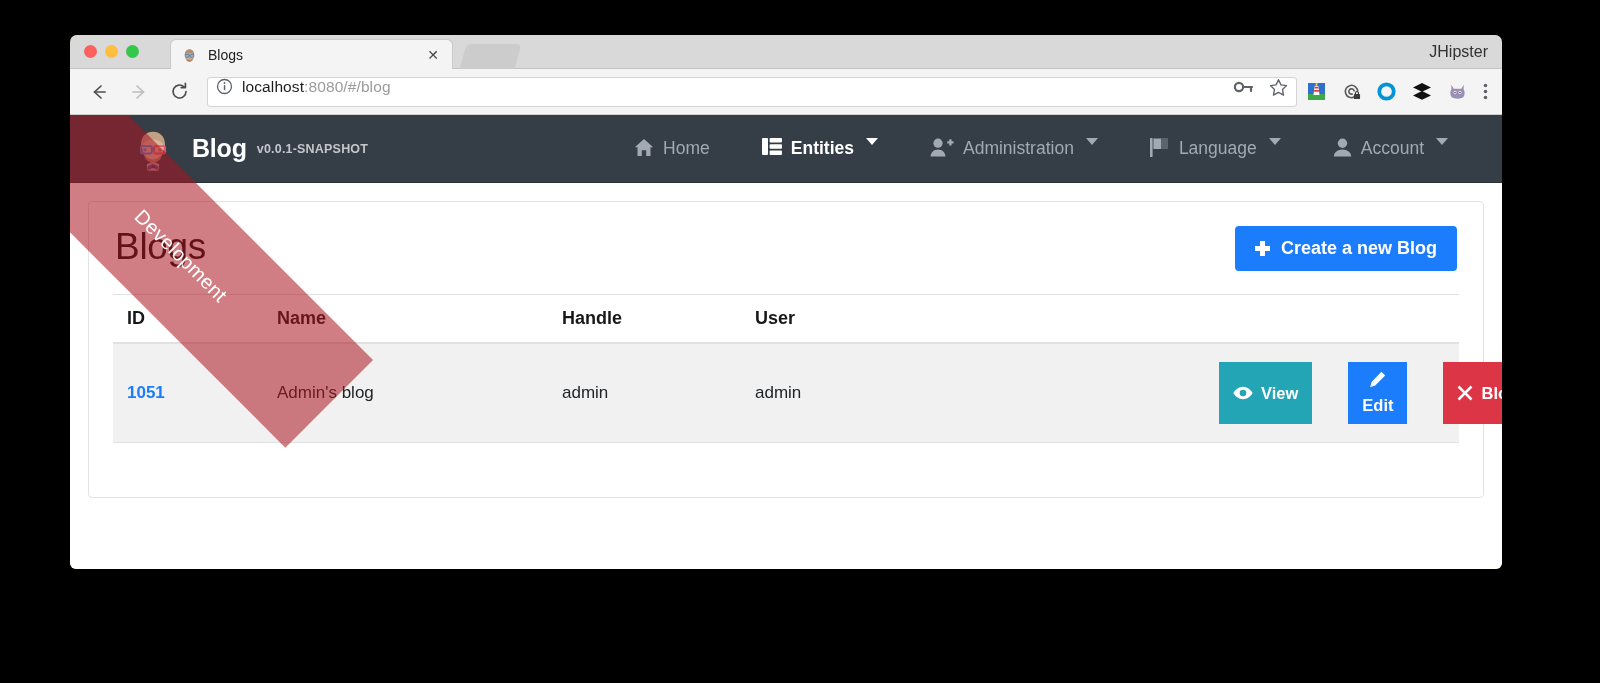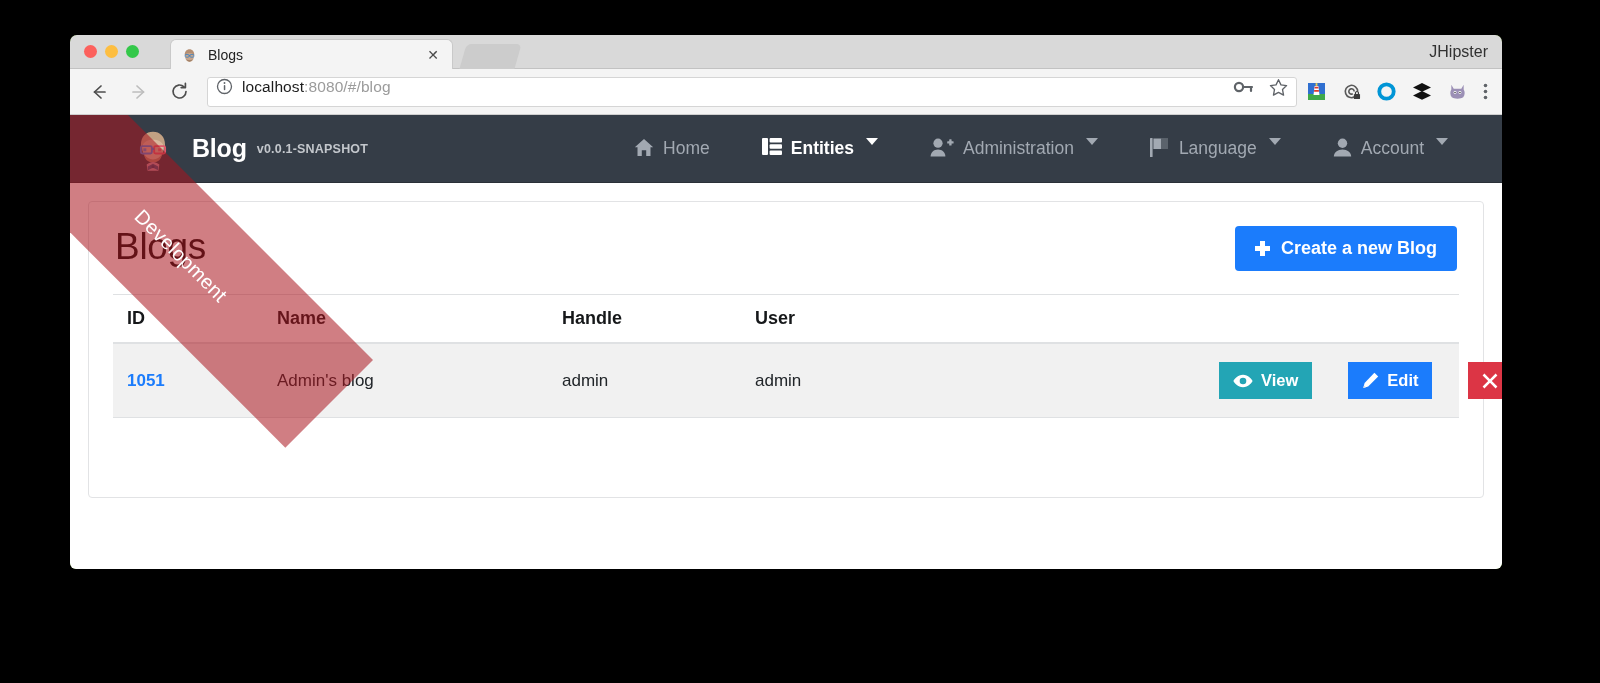--- a/index.html
+++ b/index.html
@@ -339,21 +339,21 @@
     color: #ffffff;
     padding: 9px 14px;
     display: flex;
     align-items: center;
     gap: 8px;
     cursor: pointer;
     white-space: nowrap;
     margin-left: 36px;
   }
   .btn-view   { background: #23a5b5; }
-  .btn-edit   { background: #1b7cfc; }
+  .btn-edit   { background: #1b7cfc; flex-direction: column; }
   .btn-delete { background: #dc3545; }
   .btn-act svg { display: block; flex: 0 0 auto; }
 
   
   .page-footer {
     padding: 12px 20px 0 20px;
     font-size: 17px;
     color: #212529;
   }
 </style>

